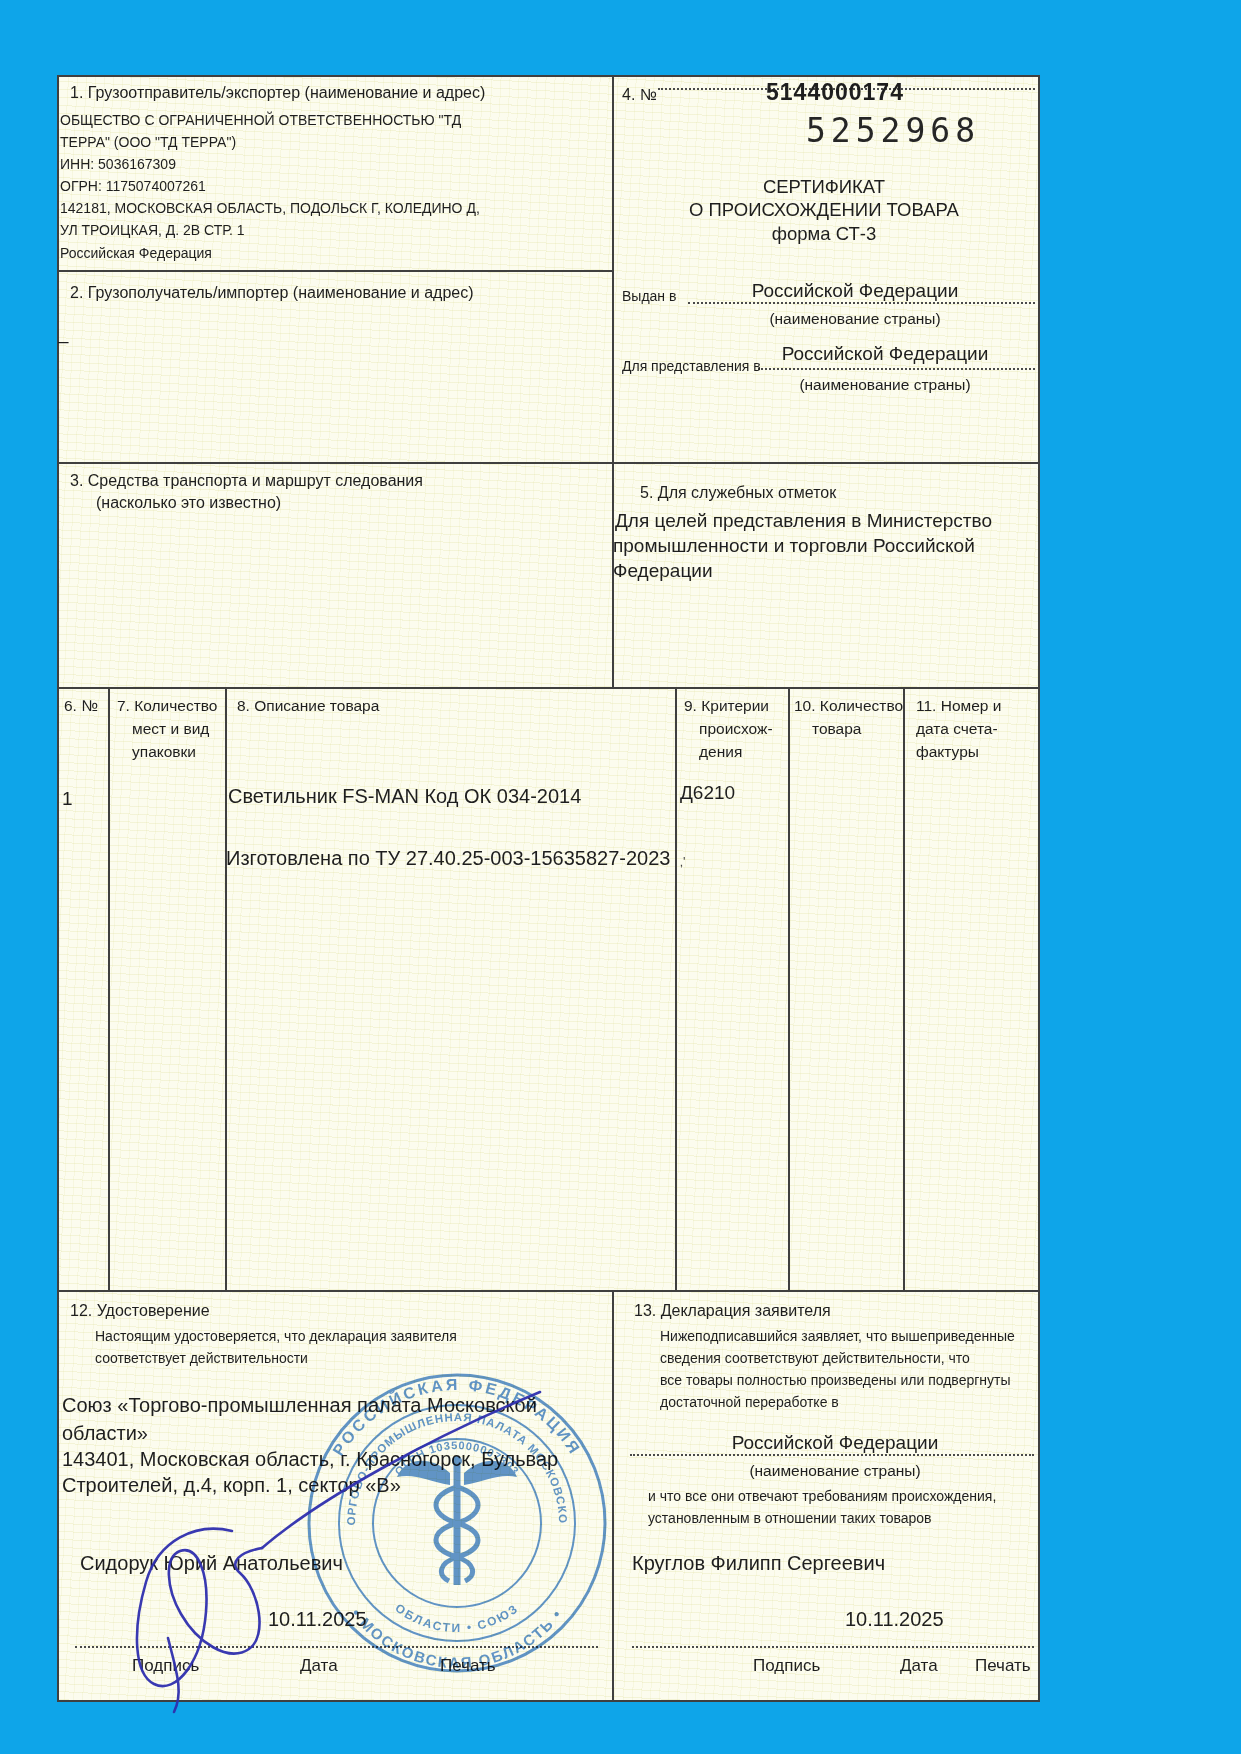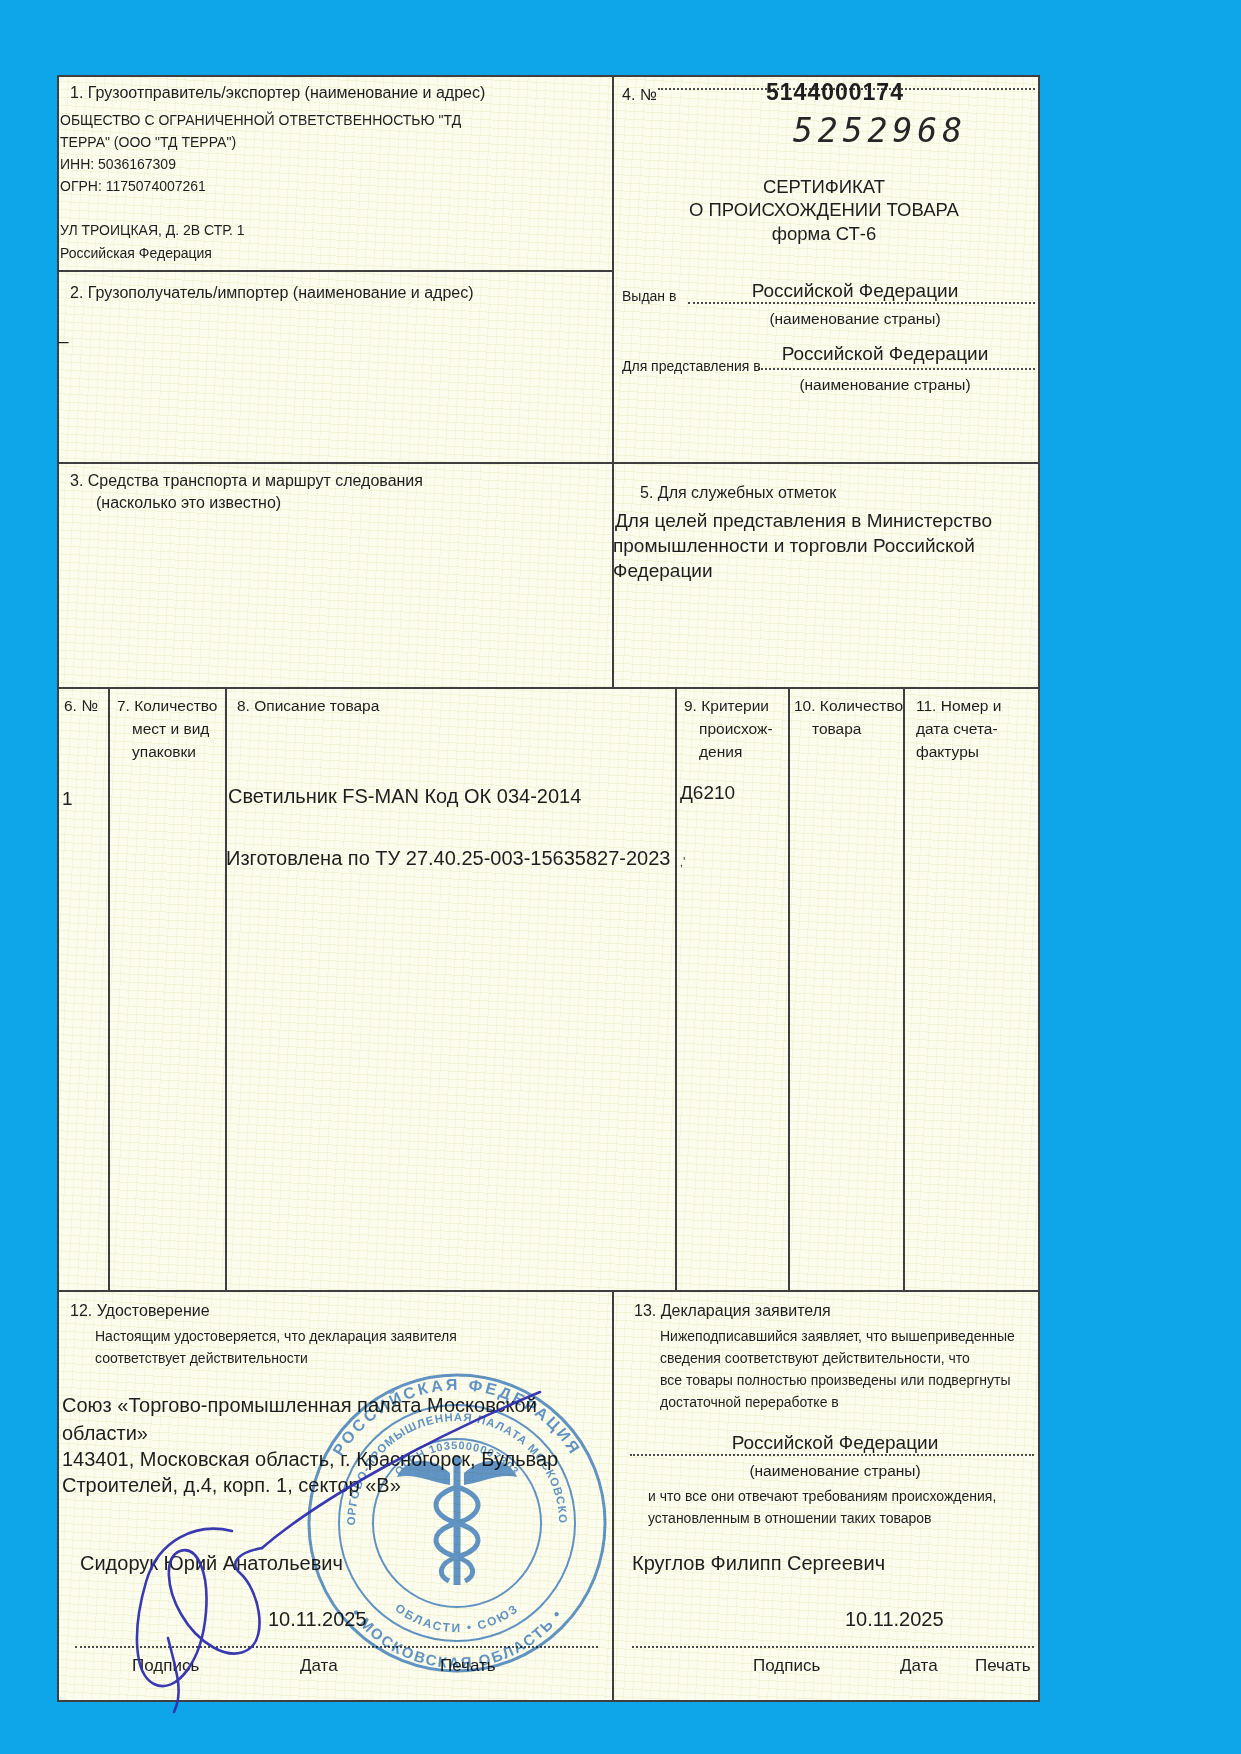--- a/index.html
+++ b/index.html
@@ -8,21 +8,21 @@
   .doc{position:absolute;left:57px;top:75px;width:979px;height:1623px;
        border:2px solid #3f3f3f;background-color:#fcfcee;
        background-image:
          repeating-linear-gradient(3deg, rgba(214,214,130,0.22) 0 1px, transparent 1px 8px),
          repeating-linear-gradient(93deg, rgba(214,214,130,0.14) 0 1px, transparent 1px 9px);
        z-index:0;}
   .hl{position:absolute;height:2px;background:#3f3f3f;z-index:1;}
   .vl{position:absolute;width:2px;background:#3f3f3f;z-index:1;}
   .t{position:absolute;white-space:nowrap;z-index:2;line-height:1.15;}
   .c{text-align:center;}
-  .r{text-align:center;font-style:italic;}
+  .r{text-align:right;}
   .dot{position:absolute;border-bottom:2px dotted #4a4a4a;z-index:1;}
   .lbl{font-size:16px;}
   .small{font-size:15.5px;}
   .body16{font-size:14px;}
   .body19{font-size:19px;}
   .body20{font-size:20px;}
   .num-main{font-size:23px;font-weight:bold;letter-spacing:1px;}
   .serial{font-family:"DejaVu Sans Mono",monospace;font-size:33px;letter-spacing:5px;color:#262626;}
   .title{font-size:18.5px;}
   .ink{position:absolute;left:0;top:0;z-index:5;pointer-events:none;}
@@ -43,36 +43,37 @@
   <div class="vl" style="left:225px;top:687px;height:603px;"></div>
   <div class="vl" style="left:675px;top:687px;height:603px;"></div>
   <div class="vl" style="left:788px;top:687px;height:603px;"></div>
   <div class="vl" style="left:903px;top:687px;height:603px;"></div>
 
   <div class="t lbl" style="left:70px;top:84px;">1. Грузоотправитель/экспортер  (наименование и адрес)</div>
   <div class="t body16" style="left:60px;top:112px;">ОБЩЕСТВО С ОГРАНИЧЕННОЙ ОТВЕТСТВЕННОСТЬЮ "ТД</div>
   <div class="t body16" style="left:60px;top:134px;">ТЕРРА" (ООО "ТД ТЕРРА")</div>
   <div class="t body16" style="left:60px;top:156px;">ИНН: 5036167309</div>
   <div class="t body16" style="left:60px;top:178px;">ОГРН: 1175074007261</div>
+  <div class="t body16" style="left:60px;top:200px;">142181, МОСКОВСКАЯ ОБЛАСТЬ, ПОДОЛЬСК Г, КОЛЕДИНО Д,</div>
   <div class="t body16" style="left:60px;top:222px;">УЛ ТРОИЦКАЯ, Д. 2В СТР. 1</div>
   <div class="t body16" style="left:60px;top:245px;">Российская Федерация</div>
 
   <div class="t lbl" style="left:70px;top:284px;">2. Грузополучатель/импортер (наименование и адрес)</div>
   <div class="t body19" style="left:58px;top:330px;">–</div>
 
   <div class="t lbl" style="left:70px;top:472px;">3. Средства транспорта и маршрут следования</div>
   <div class="t lbl" style="left:96px;top:494px;">(насколько это известно)</div>
 
   <div class="t lbl" style="left:622px;top:86px;">4. №</div>
   <div class="dot" style="left:658px;top:88px;width:377px;"></div>
   <div class="t num-main c" style="left:700px;top:79px;width:270px;">5144000174</div>
   <div class="t serial r" style="left:780px;top:112px;width:200px;">5252968</div>
   <div class="t title c" style="left:612px;top:176px;width:424px;">СЕРТИФИКАТ</div>
   <div class="t title c" style="left:612px;top:199px;width:424px;">О ПРОИСХОЖДЕНИИ ТОВАРА</div>
-  <div class="t title c" style="left:612px;top:223px;width:424px;">форма СТ-6</div>
+  <div class="t title c" style="left:612px;top:223px;width:424px;">форма СТ-3</div>
 
   <div class="t body16" style="left:622px;top:288px;">Выдан в</div>
   <div class="t body19 c" style="left:690px;top:280px;width:330px;">Российской Федерации</div>
   <div class="dot" style="left:688px;top:302px;width:347px;"></div>
   <div class="t small c" style="left:690px;top:310px;width:330px;">(наименование страны)</div>
 
   <div class="t body19 c" style="left:740px;top:343px;width:290px;">Российской Федерации</div>
   <div class="t body16" style="left:622px;top:358px;">Для представления в</div>
   <div class="dot" style="left:758px;top:368px;width:277px;"></div>
   <div class="t small c" style="left:740px;top:376px;width:290px;">(наименование страны)</div>

